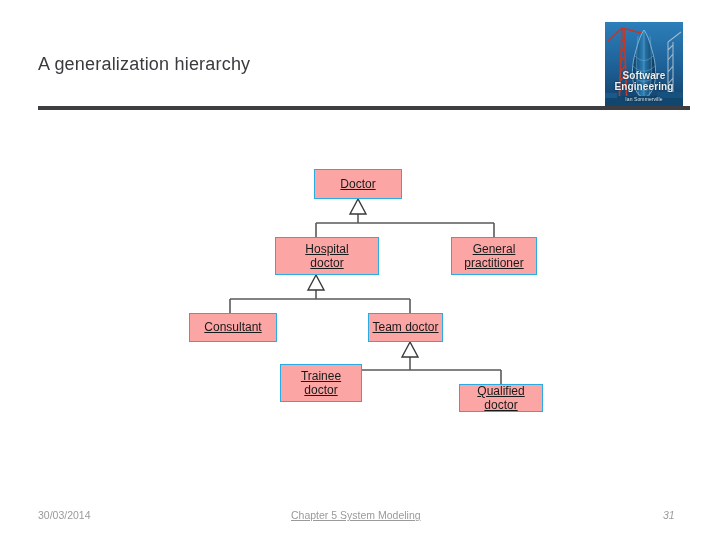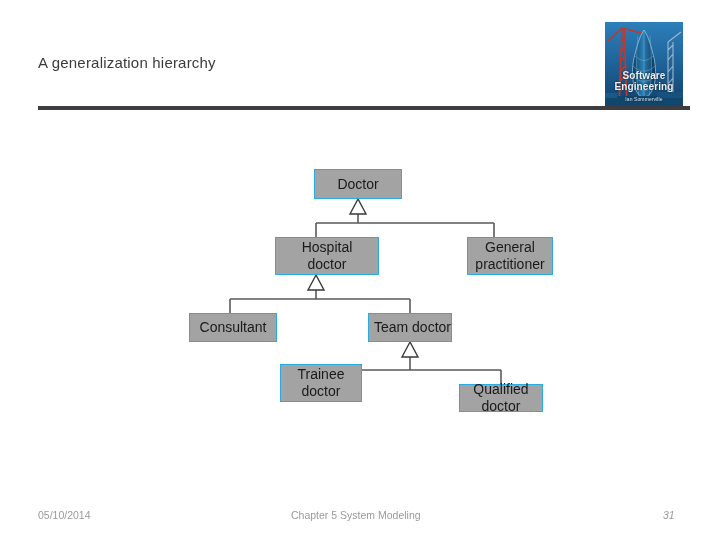--- a/index.html
+++ b/index.html
@@ -18,21 +18,21 @@
     overflow: hidden;
   }
 
   
   #slide-title {
     position: absolute;
     left: 38px;
     top: 54px;
     width: 540px;
     font-family: "Liberation Sans", sans-serif;
-    font-size: 15px;
+    font-size: 18px;
     font-weight: 500;
     letter-spacing: 0.2px;
     color: #3b3b3f;
     white-space: nowrap;
   }
   #title-rule {
     position: absolute;
     left: 38px;
     top: 106px;
     width: 652px;
@@ -90,43 +90,44 @@
     left: 0;
     top: 0;
     width: 720px;
     height: 540px;
     pointer-events: none;
   }
   .uml-box {
     position: absolute;
     box-sizing: border-box;
     border: 1.6px solid #29ace3;
-    background: #a3a3a3;
+    background: #fca5a5;
     display: flex;
     align-items: center;
     justify-content: center;
     text-align: center;
     color: #1a1a1a;
     font-family: "Liberation Sans", sans-serif;
-    font-size: 14px;
+    font-size: 12px;
     line-height: 1.18;
     z-index: 2;
+    text-decoration: underline;
   }
 
   
   .footer-text {
     position: absolute;
     top: 509px;
     font-family: "Liberation Sans", sans-serif;
     font-size: 10.5px;
     color: #9a9a9a;
     white-space: nowrap;
   }
   #footer-date  { left: 38px; }
-  #footer-center{ left: 291px; }
+  #footer-center{ left: 291px; text-decoration: underline; }
   #footer-page  { left: 663px; font-style: italic; }
 </style>
 </head>
 <body>
 
 <div id="slide">
 
   <div id="slide-title">A generalization hierarchy</div>
   <div id="title-rule"></div>
 
@@ -210,47 +211,47 @@
       <span>Doctor</span>
     </div>
 
     <div class="uml-box" style="left:275px; top:237px; width:104px; height:38px;">
       <span>
         <span>Hospital</span><br>
         <span>doctor</span>
       </span>
     </div>
 
-    <div class="uml-box" style="left:451px; top:237px; width:86px; height:38px;margin-left:16px;">
+    <div class="uml-box" style="left:451px; top:237px; width:86px; height:38px;">
       <span>
         <span>General</span><br>
         <span>practitioner</span>
       </span>
     </div>
 
     <div class="uml-box" style="left:189px; top:313px; width:88px; height:29px;">
       <span>Consultant</span>
     </div>
 
-    <div class="uml-box" style="left:368px; top:313px; width:84px; height:29px;justify-content:flex-end;">
+    <div class="uml-box" style="left:368px; top:313px; width:75px; height:29px;">
       <span>Team doctor</span>
     </div>
 
     <div class="uml-box" style="left:280px; top:364px; width:82px; height:38px;">
       <span>
         <span>Trainee</span><br>
         <span>doctor</span>
       </span>
     </div>
 
     <div class="uml-box" style="left:459px; top:384px; width:84px; height:28px;">
       <span>
         <span>Qualified</span><br>
         <span>doctor</span>
       </span>
     </div>
   </div>
 
-  <div class="footer-text" id="footer-date">05/10/2014</div>
+  <div class="footer-text" id="footer-date">30/03/2014</div>
   <div class="footer-text" id="footer-center">Chapter 5 System Modeling</div>
   <div class="footer-text" id="footer-page">31</div>
 
 </div>
 
 </body></html>

